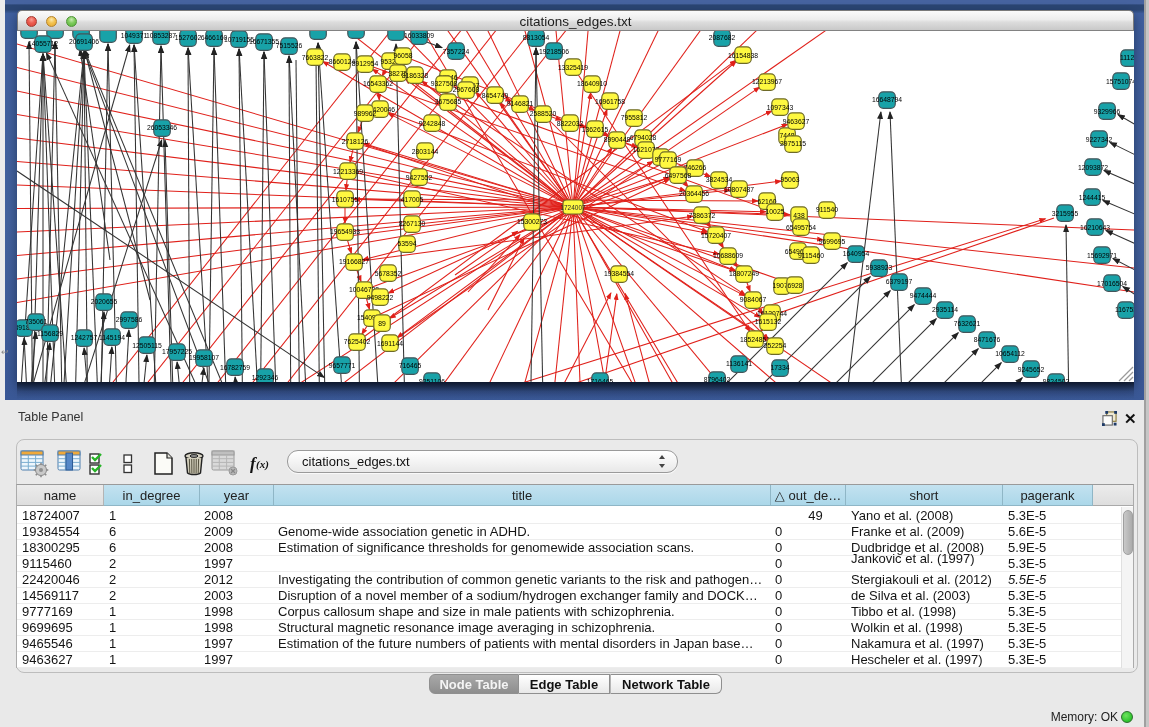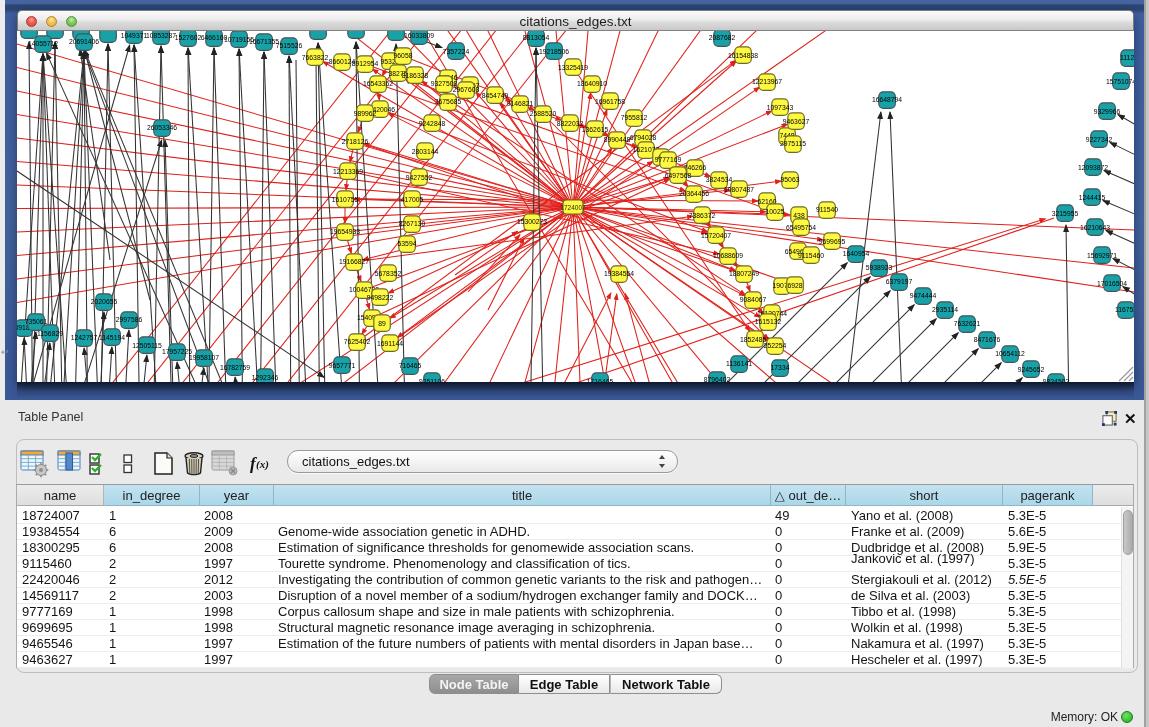--- a/index.html
+++ b/index.html
@@ -678,21 +678,21 @@
 <div class="hdr" style="left:87px;width:96px;">in_degree</div>
 <div class="hdr" style="left:183px;width:74px;">year</div>
 <div class="hdr" style="left:257px;width:497px;">title</div>
 <div class="hdr" style="left:754px;width:75px;">△ out_de…</div>
 <div class="hdr" style="left:829px;width:157px;">short</div>
 <div class="hdr" style="left:986px;width:90px;">pagerank</div>
 <div class="hdr gray" style="left:1076px;width:42px;border-right:none;"></div>
 <div class="cell" style="left:5px;top:23px;width:93px;">18724007</div>
 <div class="cell" style="left:92px;top:23px;width:102px;">1</div>
 <div class="cell" style="left:187px;top:23px;width:80px;">2008</div>
-<div class="cell" style="left:758px;top:23px;width:81px;">49</div>
+<div class="cell" style="left:758px;top:23px;width:81px;text-align:center;">49</div>
 <div class="cell" style="left:834px;top:23px;width:163px;">Yano et al. (2008)</div>
 <div class="cell" style="left:991px;top:23px;width:96px;">5.3E-5</div>
 <div style="position:absolute;left:0;top:38px;width:1104px;height:1px;background:#ededed;"></div>
 <div class="cell" style="left:5px;top:39px;width:93px;">19384554</div>
 <div class="cell" style="left:92px;top:39px;width:102px;">6</div>
 <div class="cell" style="left:187px;top:39px;width:80px;">2009</div>
 <div class="cell" style="left:261px;top:39px;width:527px;">Genome-wide association genetic in ADHD.</div>
 <div class="cell" style="left:758px;top:39px;width:81px;">0</div>
 <div class="cell" style="left:834px;top:39px;width:163px;">Franke et al. (2009)</div>
 <div class="cell" style="left:991px;top:39px;width:96px;">5.6E-5</div>
@@ -701,21 +701,20 @@
 <div class="cell" style="left:92px;top:55px;width:102px;">6</div>
 <div class="cell" style="left:187px;top:55px;width:80px;">2008</div>
 <div class="cell" style="left:261px;top:55px;width:527px;">Estimation of significance thresholds for genomewide association scans.</div>
 <div class="cell" style="left:758px;top:55px;width:81px;">0</div>
 <div class="cell" style="left:834px;top:55px;width:163px;">Dudbridge et al. (2008)</div>
 <div class="cell" style="left:991px;top:55px;width:96px;">5.9E-5</div>
 <div style="position:absolute;left:0;top:70px;width:1104px;height:1px;background:#ededed;"></div>
 <div class="cell" style="left:5px;top:71px;width:93px;">9115460</div>
 <div class="cell" style="left:92px;top:71px;width:102px;">2</div>
 <div class="cell" style="left:187px;top:71px;width:80px;">1997</div>
-<div class="cell" style="left:261px;top:71px;width:527px;">Tourette syndrome. Phenomenology and classification of tics.</div>
 <div class="cell" style="left:758px;top:71px;width:81px;">0</div>
 <div class="cell" style="left:834px;top:66px;width:163px;">Jankovic et al. (1997)</div>
 <div class="cell" style="left:991px;top:71px;width:96px;">5.3E-5</div>
 <div style="position:absolute;left:0;top:86px;width:1104px;height:1px;background:#ededed;"></div>
 <div class="cell" style="left:5px;top:87px;width:93px;">22420046</div>
 <div class="cell" style="left:92px;top:87px;width:102px;">2</div>
 <div class="cell" style="left:187px;top:87px;width:80px;">2012</div>
 <div class="cell" style="left:261px;top:87px;width:527px;">Investigating the contribution of common genetic variants to the risk and pathogen…</div>
 <div class="cell" style="left:758px;top:87px;width:81px;">0</div>
 <div class="cell" style="left:834px;top:87px;width:163px;">Stergiakouli et al. (2012)</div>

